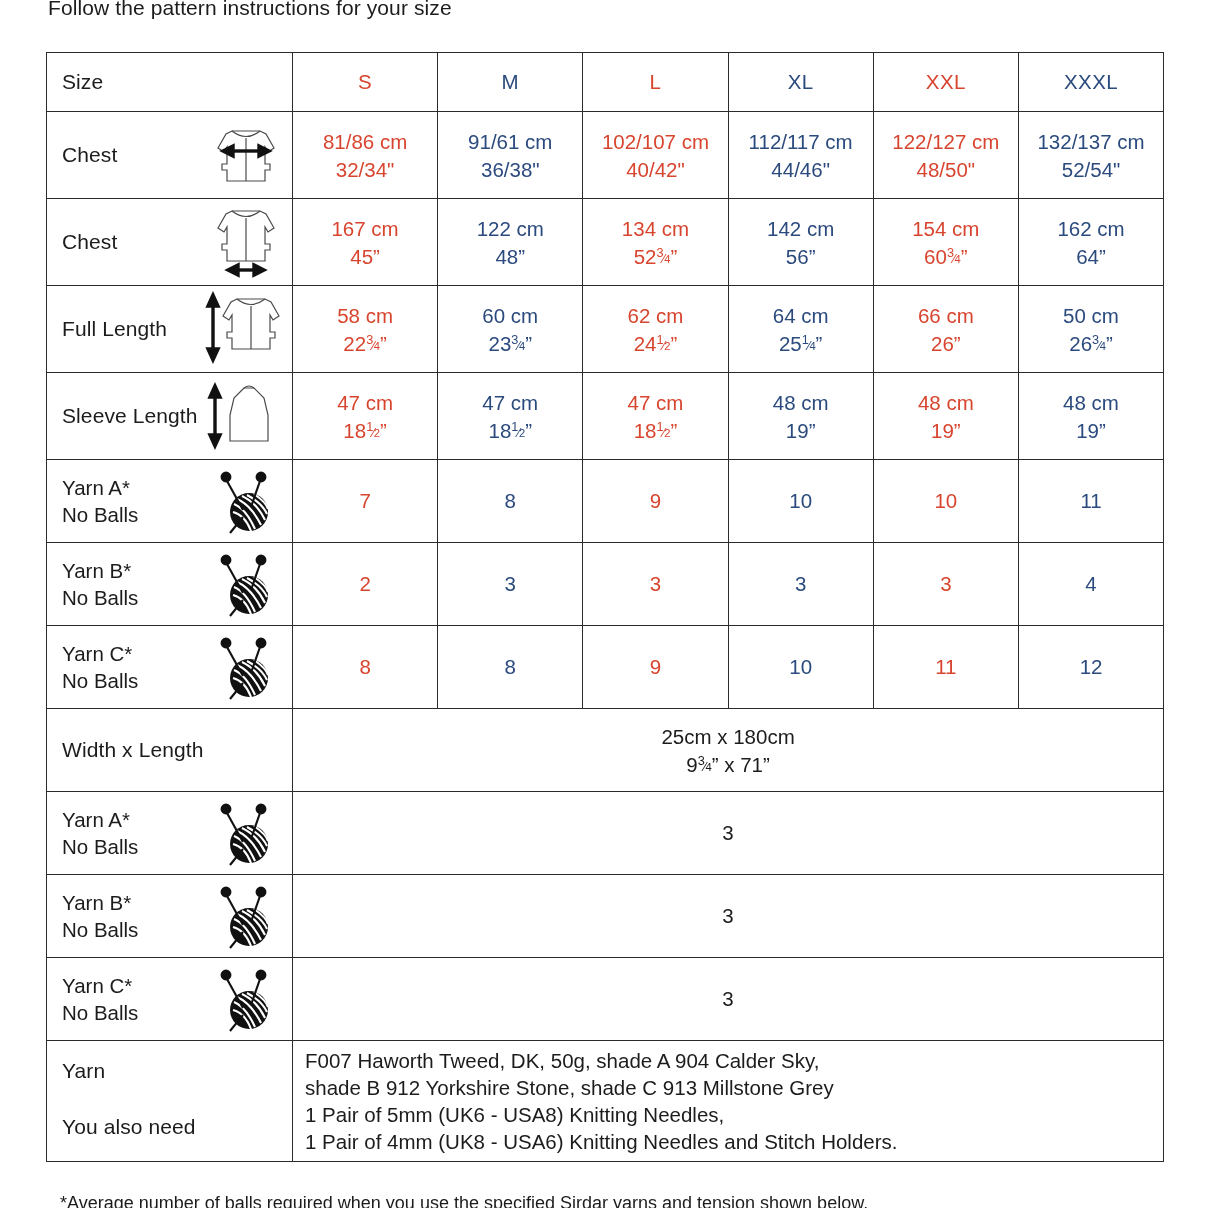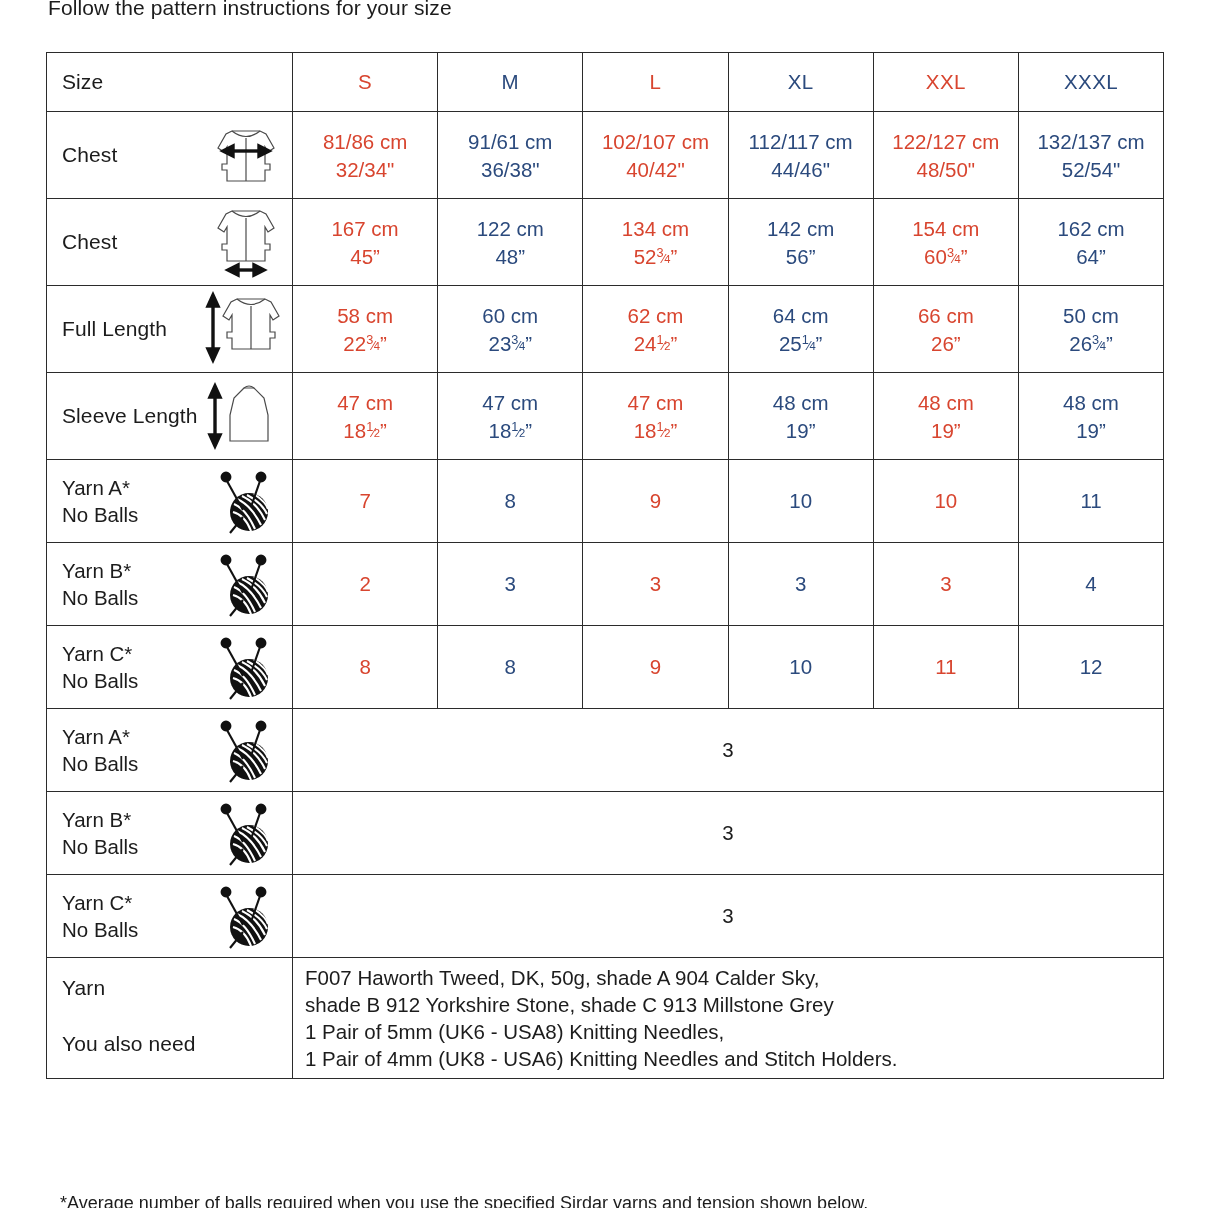--- a/index.html
+++ b/index.html
@@ -431,20 +431,29 @@
       </td>
       <td class="red">8</td>
       <td class="blue">8</td>
       <td class="red">9</td>
       <td class="blue">10</td>
       <td class="red">11</td>
       <td class="blue">12</td>
     </tr>
 
 
+    <tr class="r-wl">
+      <td class="labelcell">
+        <span class="labeltext">Width x Length</span>
+      </td>
+      <td class="valcell blk" colspan="6">
+        <span class="v1">25cm x 180cm</span>
+        <span class="v2">9<span class="frac"><span class="num">3</span><span class="sl">⁄</span><span class="den">4</span></span>” x 71”</span>
+      </td>
+    </tr>
 
     <tr class="r-syarn">
       <td class="labelcell has-glyph yarnlabelcell">
         <span>Yarn A*</span><br>
         <span>No Balls</span>
         <span class="glyphbox">
           <svg width="66" height="72" viewBox="0 0 66 72">
             <circle cx="36" cy="47" r="19" fill="#111111"></circle>
             <g stroke="#ffffff" stroke-width="2.1" fill="none">
               <path d="M21 39 Q33 44 42 64"></path>

